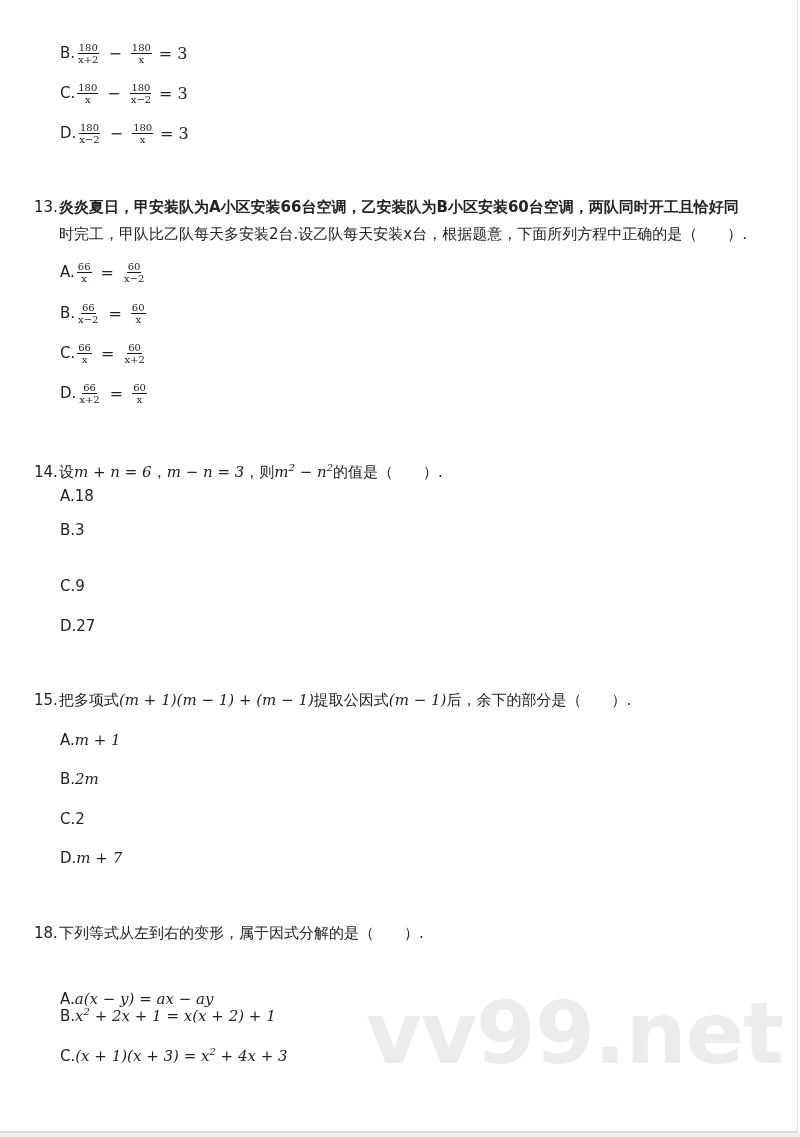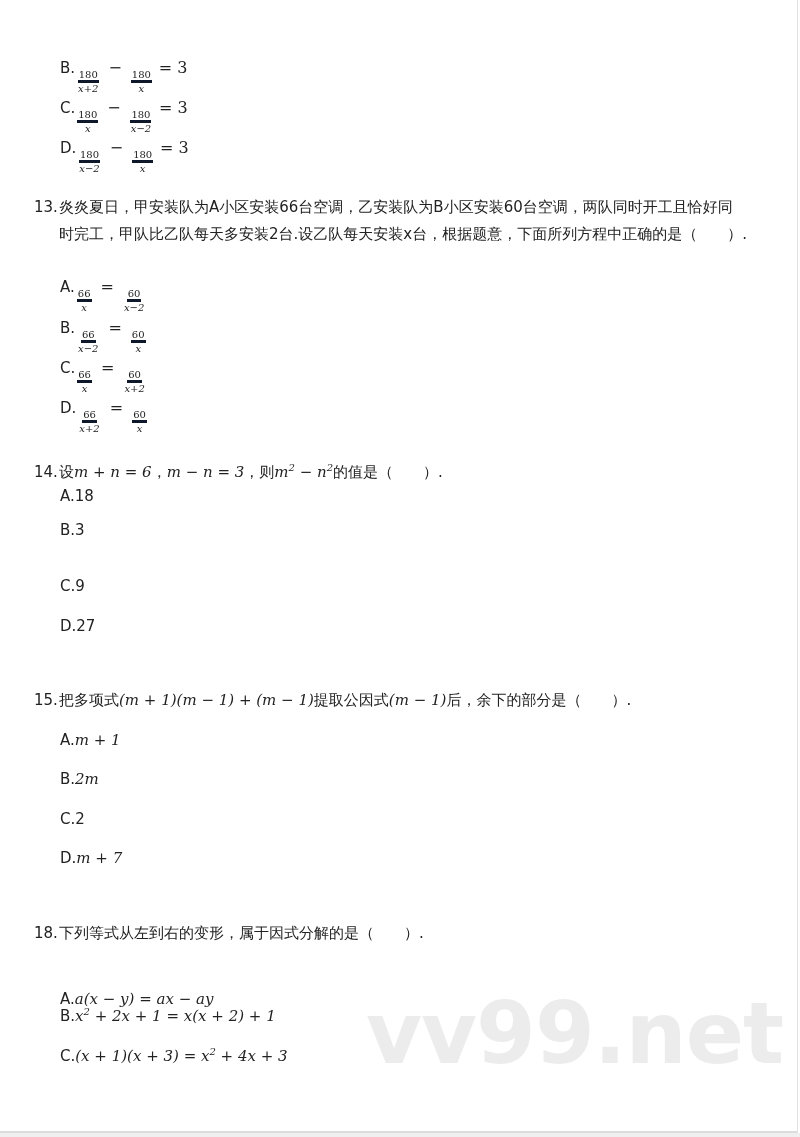--- a/index.html
+++ b/index.html
@@ -16,33 +16,33 @@
       background: #fff;
       border-right: 1px solid #e2e2e2;
       border-bottom: 2px solid #dcdcdc;
     }
     .footer-strip {
       position: absolute; left: 0; top: 1133px; width: 800px; height: 4px;
       background: #efefef;
     }
     .q { position: absolute; left: 34px; font-size: 15px; line-height: 27px; width: 720px; }
     .q .num { display: inline-block; width: 25px; }
-    .q .stem { display: inline; }
+    .q .stem { display: inline; font-weight: bold; }
     .q .cont { display: block; padding-left: 25px; }
     .opt { position: absolute; left: 60px; font-size: 15px; line-height: 22px; white-space: nowrap; }
     .opt .lbl { display: inline-block; }
     .m { font-family: "DejaVu Serif", "Liberation Serif", serif; font-style: italic; margin-top: 11px; }
     .mr { font-family: "DejaVu Serif", "Liberation Serif", serif; }
     .frac {
       display: inline-flex; flex-direction: column; align-items: center;
       vertical-align: middle; font-family: "DejaVu Serif", "Liberation Serif", serif;
       font-size: 10px; line-height: 11px; margin: 0 2px;
     }
-    .frac .n { border-bottom: 3px solid #0f172a; padding: 0 1px; margin-top: 27px; }
-    .frac .d { font-style: italic; padding: 0 1px; }
+    .frac .n { border-bottom: 1px solid #0f172a; padding: 0 1px; }
+    .frac .d { padding: 0 1px; }
     .op { font-family: "DejaVu Serif", "Liberation Serif", serif; font-size: 16px; margin: 0 7px; vertical-align: middle; }
     .rhs { font-family: "DejaVu Serif", "Liberation Serif", serif; font-size: 16px; vertical-align: middle; }
     .watermark {
       position: absolute; left: 366px; top: 988px;
       font-family: "DejaVu Sans", "Liberation Sans", sans-serif;
       font-weight: bold; font-size: 86px; letter-spacing: -1px;
       color: #ececec; line-height: 90px; white-space: nowrap;
     }
     sup { font-size: 10px; }
   </style>

